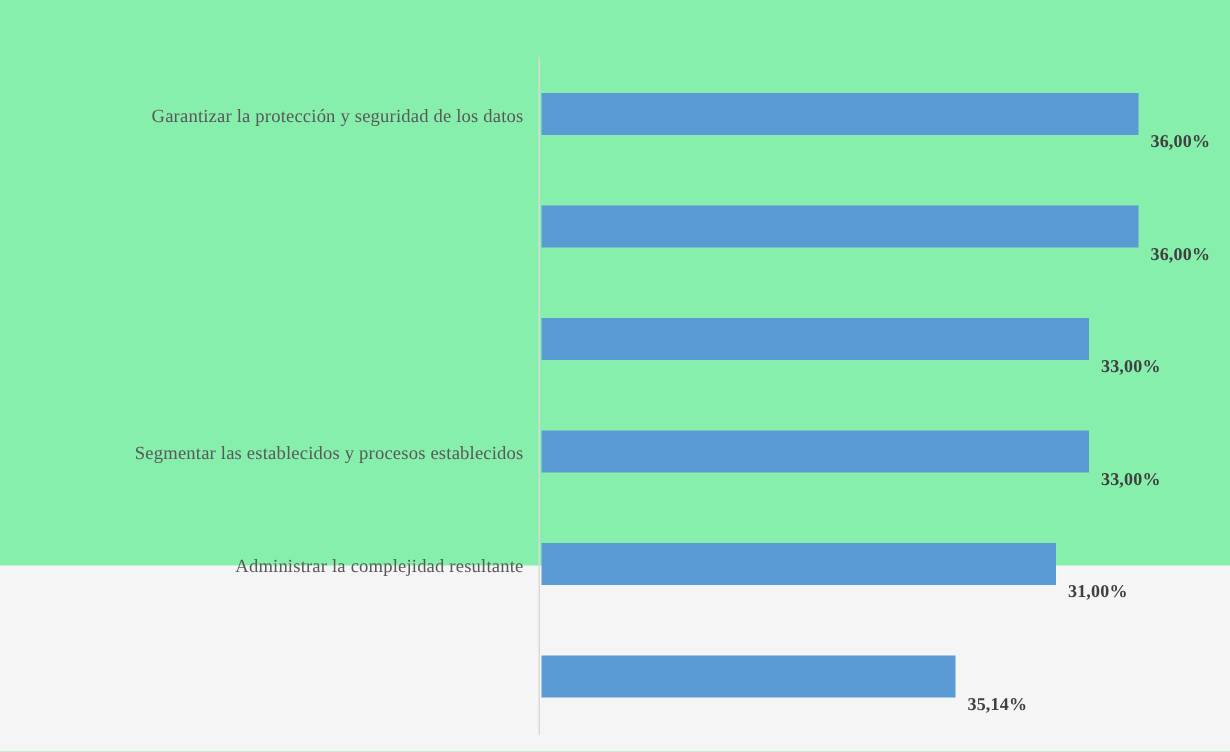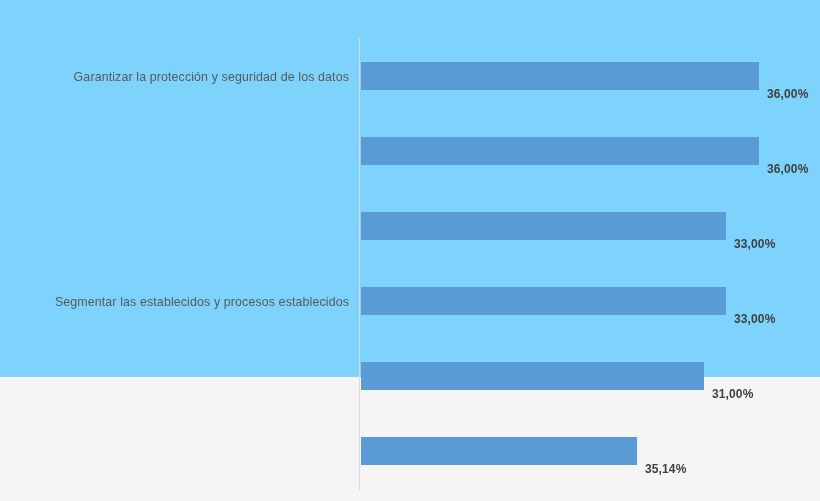--- a/index.html
+++ b/index.html
@@ -11,21 +11,22 @@
     height: 501px;
     background: #f5f5f5;
     font-family: "Liberation Sans", sans-serif;
     overflow: hidden;
   }
 
   #chart-root {
     position: relative;
     width: 820px;
     height: 377px;
-    background: #7dd3fc;
+    background: #86efac;
+    font-family: Liberation Serif, serif;
   }
 
   
   .plot-area {
     position: absolute;
     left: 0;
     top: 0;
     width: 820px;
     height: 501px;
   }
@@ -114,20 +115,21 @@
 
     <div class="bar-row" style="top:264px;">
       <div class="cat-label">Segmentar las establecidos y procesos establecidos</div>
       <div class="bar-track">
         <div class="bar" style="width:365px;"></div>
       </div>
       <div class="value-label" style="left:734px;">33,00%</div>
     </div>
 
     <div class="bar-row" style="top:339px;">
+      <div class="cat-label">Administrar la complejidad resultante</div>
       <div class="bar-track">
         <div class="bar" style="width:343px;"></div>
       </div>
       <div class="value-label" style="left:712px;">31,00%</div>
     </div>
 
     <div class="bar-row" style="top:414px;">
       <div class="bar-track">
         <div class="bar" style="width:276px;"></div>
       </div>

